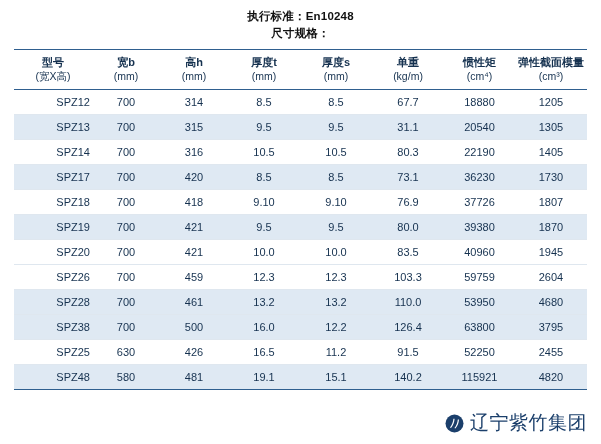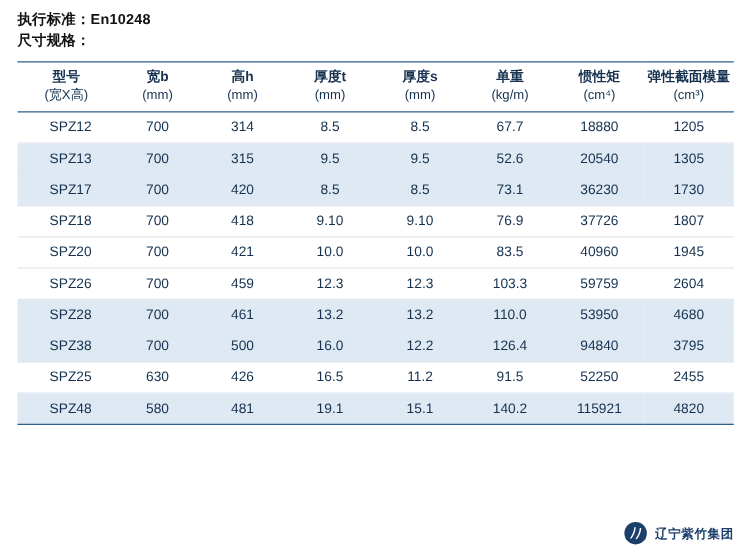--- a/index.html
+++ b/index.html
@@ -23,20 +23,21 @@
   }
   .meta {
     font-size: 11.5px;
     font-weight: bold;
     line-height: 17px;
     color: #111111;
     letter-spacing: 0.2px;
   }
   .meta-row {
     white-space: nowrap;
+    text-align: center;
   }
   table.spec {
     margin-top: 7px;
     width: 573px;
     border-collapse: collapse;
     table-layout: fixed;
     font-size: 11px;
   }
   table.spec col.c0 { width: 78px; }
   table.spec col.c1 { width: 68px; }
@@ -69,21 +70,21 @@
     text-align: center;
     vertical-align: middle;
     font-size: 11px;
     color: #15314f;
     border-bottom: 1px solid #dfe7ef;
   }
   table.spec tbody tr.alt td {
     background: #dfe9f3;
   }
   table.spec tbody td.model {
-    text-align: center;
+    text-align: right;
     padding-left: 9px;
   }
   table.spec tbody tr:last-child td {
     border-bottom: 1.5px solid #2f5f8f;
   }
 
   .footer {
     position: absolute;
     right: 14px;
     bottom: 8px;
@@ -91,22 +92,22 @@
     align-items: center;
     gap: 6px;
   }
   .logo-mark {
     width: 19px;
     height: 19px;
     position: relative;
     flex: 0 0 auto;
   }
   .brand-text {
-    font-size: 10px;
-    font-weight: bold;
+    font-size: 19px;
+    font-weight: normal;
     color: #1b3f6b;
     letter-spacing: 0.5px;
     white-space: nowrap;
   }
 </style>
 </head>
 <body>
 
 <div class="page">
 
@@ -172,23 +173,33 @@
           <td>67.7</td>
           <td>18880</td>
           <td>1205</td>
         </tr>
         <tr class="alt">
           <td class="model">SPZ13</td>
           <td>700</td>
           <td>315</td>
           <td>9.5</td>
           <td>9.5</td>
-          <td>52.6</td>
+          <td>31.1</td>
           <td>20540</td>
           <td>1305</td>
+        </tr>
+        <tr>
+          <td class="model">SPZ14</td>
+          <td>700</td>
+          <td>316</td>
+          <td>10.5</td>
+          <td>10.5</td>
+          <td>80.3</td>
+          <td>22190</td>
+          <td>1405</td>
         </tr>
         <tr class="alt">
           <td class="model">SPZ17</td>
           <td>700</td>
           <td>420</td>
           <td>8.5</td>
           <td>8.5</td>
           <td>73.1</td>
           <td>36230</td>
           <td>1730</td>
@@ -196,20 +207,30 @@
         <tr>
           <td class="model">SPZ18</td>
           <td>700</td>
           <td>418</td>
           <td>9.10</td>
           <td>9.10</td>
           <td>76.9</td>
           <td>37726</td>
           <td>1807</td>
         </tr>
+        <tr class="alt">
+          <td class="model">SPZ19</td>
+          <td>700</td>
+          <td>421</td>
+          <td>9.5</td>
+          <td>9.5</td>
+          <td>80.0</td>
+          <td>39380</td>
+          <td>1870</td>
+        </tr>
         <tr>
           <td class="model">SPZ20</td>
           <td>700</td>
           <td>421</td>
           <td>10.0</td>
           <td>10.0</td>
           <td>83.5</td>
           <td>40960</td>
           <td>1945</td>
         </tr>
@@ -233,21 +254,21 @@
           <td>53950</td>
           <td>4680</td>
         </tr>
         <tr class="alt">
           <td class="model">SPZ38</td>
           <td>700</td>
           <td>500</td>
           <td>16.0</td>
           <td>12.2</td>
           <td>126.4</td>
-          <td>94840</td>
+          <td>63800</td>
           <td>3795</td>
         </tr>
         <tr>
           <td class="model">SPZ25</td>
           <td>630</td>
           <td>426</td>
           <td>16.5</td>
           <td>11.2</td>
           <td>91.5</td>
           <td>52250</td>

